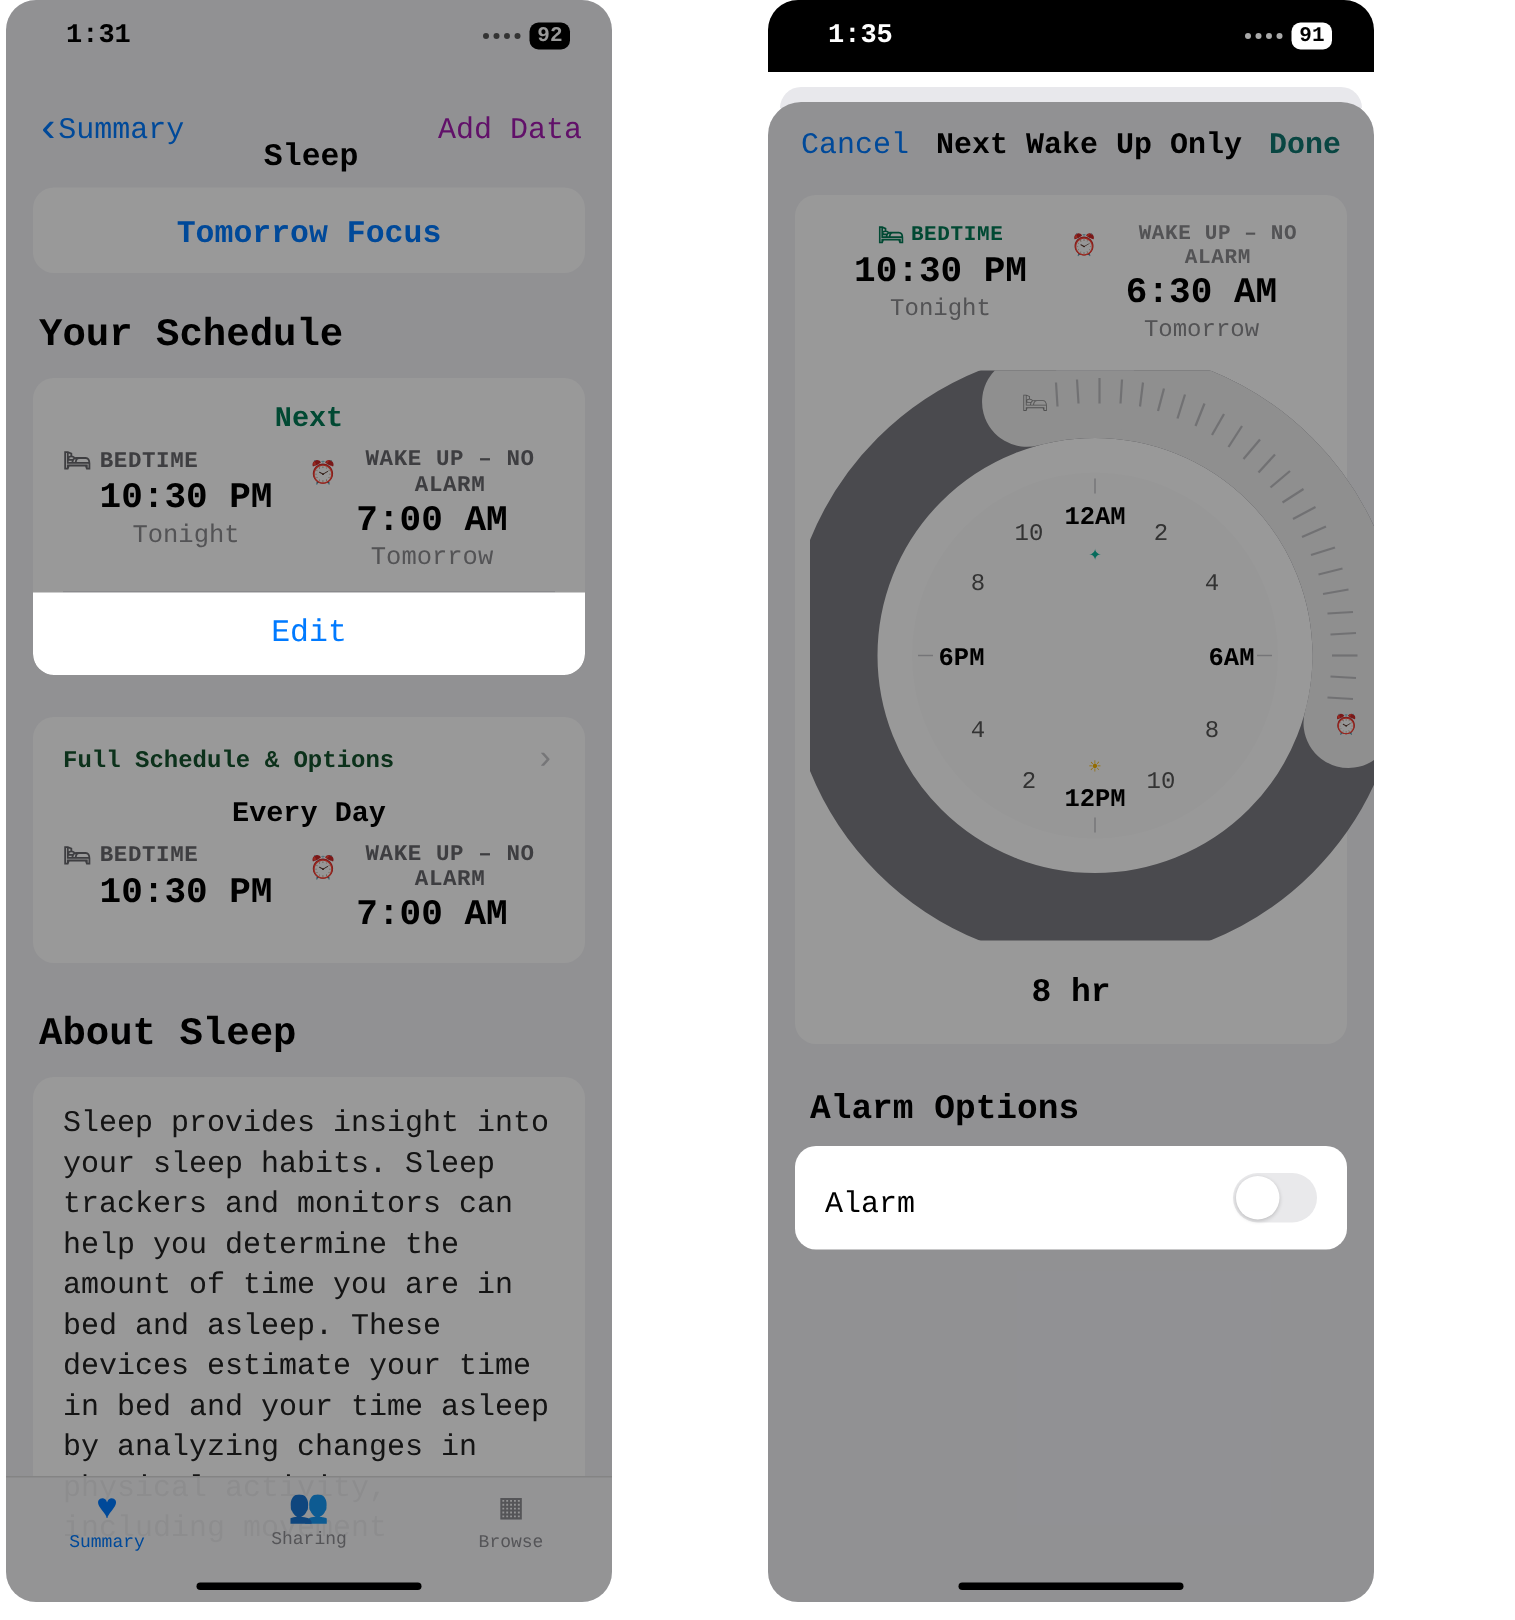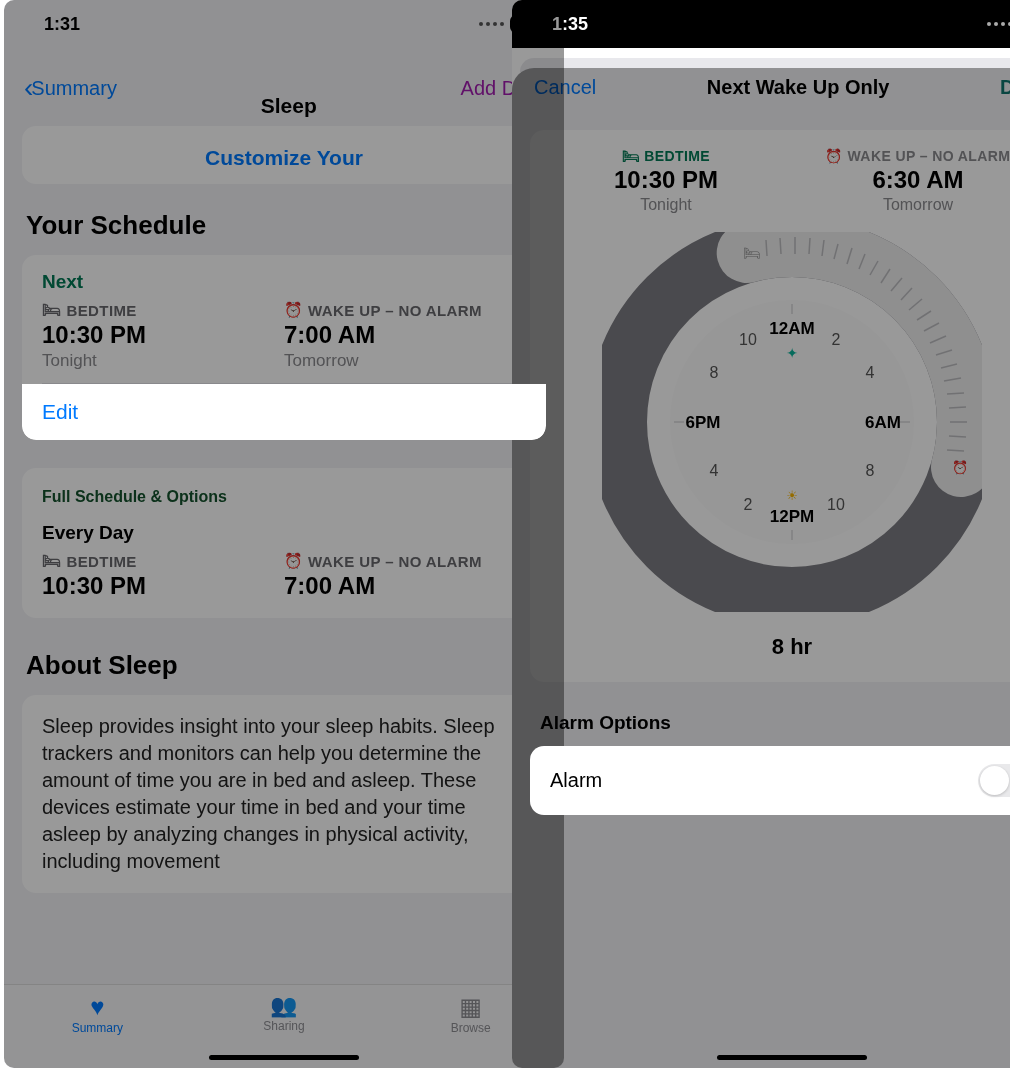--- a/index.html
+++ b/index.html
@@ -6,24 +6,25 @@
   body {
     font-family: -apple-system, BlinkMacSystemFont, "Segoe UI", Helvetica, Arial, sans-serif;
     background: #fff;
     width: 1010px;
     height: 1080px;
     position: relative;
   }
   .phone {
     position: absolute;
     top: 0;
-    width: 560px;
+    width: 404px;
     height: 1068px;
-    border-radius: 10px;
+    border-radius: 20px;
     overflow: hidden;
+    font-family: Liberation Mono, monospace;
   }
   .phone-left { left: 4px; }
   .phone-right { left: 512px; }
 
   
   .status-bar {
     height: 48px;
     display: flex;
     justify-content: space-between;
     align-items: center;
@@ -60,21 +61,21 @@
     margin:0 18px 26px;
     text-align:center;
     color:#007aff; font-weight:600; font-size:21px;
     padding:20px 0 14px;
     background:#fff; border-radius:14px;
   }
   .section-h { font-size:26px; font-weight:700; padding:0 22px 14px; }
   .section-h.about { margin-top:32px; }
 
   .card {
-    background:#fff; border-radius:14px; margin:0 18px 28px; overflow:hidden;
+    background:#fff; border-radius:14px; margin:0 18px 28px; overflow:hidden;text-align:center;
   }
   .card-top { padding:16px 20px 12px; }
   .next-lbl { color:#027a55; font-size:19px; font-weight:600; margin-bottom:8px; }
   .times-row { display:flex; }
   .time-col { flex:1; }
   .time-h {
     color:#68686d; font-size:15px; font-weight:600; letter-spacing:0.4px;
     display:flex; align-items:center; gap:5px;
   }
   .time-v { font-size:24px; font-weight:700; margin:2px 0; }
@@ -119,21 +120,21 @@
     position:absolute; left:0; right:0; top:68px; bottom:0;
     background:#f2f2f6; border-top-left-radius:22px; border-top-right-radius:22px;
     overflow:hidden;
   }
   .sheet-prev {
     position:absolute; top:58px; left:8px; right:8px; height:14px;
     background:#e8e8ec; border-top-left-radius:16px; border-top-right-radius:16px;
   }
   .sheet-nav {
     display:flex; justify-content:space-between; align-items:center;
-    padding:8px 22px 16px;
+    padding:18px 22px 16px;
   }
   .sheet-nav .cancel { color:#007aff; font-size:20px; }
   .sheet-nav .done { color:#0f766e; font-size:20px; font-weight:600; }
   .sheet-nav .title { font-size:20px; font-weight:600; }
   .sheet-scroll { position:absolute; top:62px; bottom:0; left:0; right:0; overflow:hidden; }
   .dim-overlay-right {
     position:absolute; inset:0; background:rgba(0,0,0,0.4);
     pointer-events:none; z-index:5;
   }
 
@@ -146,24 +147,24 @@
   .wheel-head .lbl { color:#027a55; font-size:14px; font-weight:600; letter-spacing:0.4px; display:flex; align-items:center; justify-content:center; gap:4px; }
   .wheel-head .lbl.gray { color:#8a8a8e; }
   .wheel-head .val { font-size:24px; font-weight:700; margin:2px 0; }
   .wheel-head .cap { color:#8a8a8e; font-size:16px; }
 
   .wheel-wrap { margin:18px auto 22px; width:380px; height:380px; position:relative; }
   .wheel-wrap svg { width:100%; height:100%; }
   .hours-txt { font-size:22px; font-weight:600;margin-top:20px; }
   .goal-txt { color:#8a8a8e; font-size:17px; margin-top:4px; }
 
-  .alarm-h { font-size:19px; font-weight:700; padding:0 28px 12px; }
+  .alarm-h { font-size:23px; font-weight:700; padding:0 28px 12px; }
   .alarm-card {
     background:#fff; border-radius:14px; margin:0 18px 18px;
-    padding:18px 20px; display:flex; justify-content:space-between; align-items:center;
+    padding:18px 20px; display:flex; justify-content:space-between; align-items:flex-end;
     position:relative; z-index:10;
   }
   .alarm-card .t { font-size:20px; }
   .toggle {
     width:56px; height:33px; border-radius:17px; background:#e9e9eb; position:relative;
   }
   .toggle .knob {
     width:29px; height:29px; border-radius:50%; background:#fff;
     position:absolute; top:2px; left:2px;
     box-shadow:0 1px 3px rgba(0,0,0,0.2);
@@ -194,21 +195,21 @@
     <div class="nav">
       <div class="nav-back">
         <span class="chev-back">‹</span>
         <span>Summary</span>
       </div>
       <div class="nav-title">Sleep</div>
       <div class="nav-action">Add Data</div>
     </div>
 
     <div class="customize-card">
-      <span>Customize Your</span>
+      <span>Tomorrow Focus</span>
     </div>
 
     <div class="section-h">Your Schedule</div>
 
     <div class="card">
       <div class="card-top">
         <div class="next-lbl">Next</div>
         <div class="times-row">
           <div class="time-col">
             <div class="time-h">

